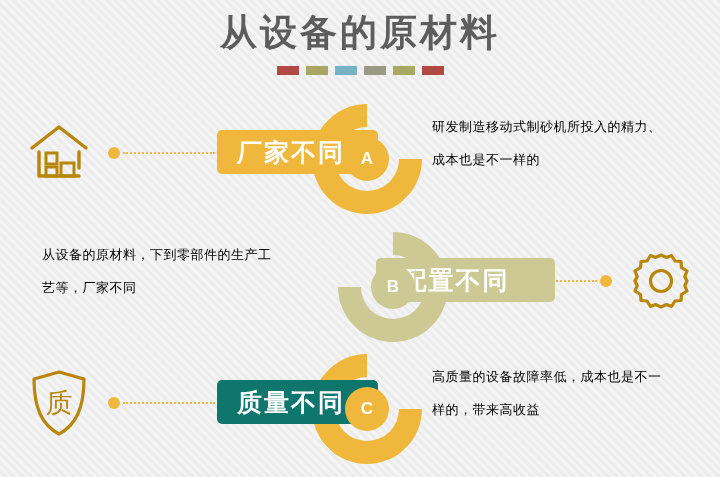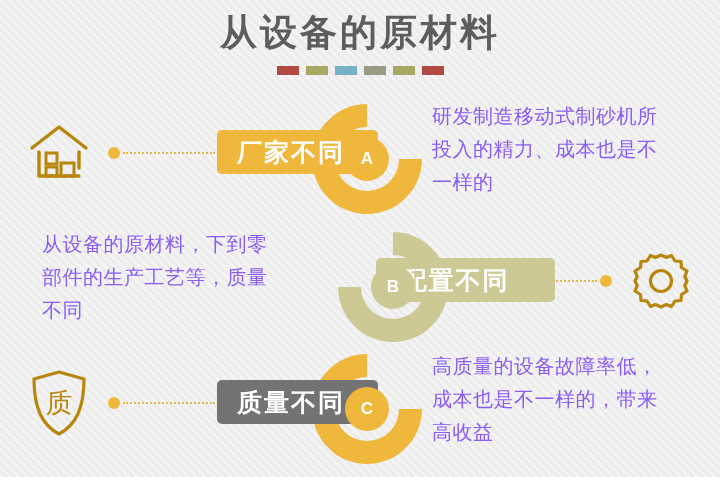--- a/index.html
+++ b/index.html
@@ -177,24 +177,24 @@
     font-size: 17px;
     font-weight: bold;
     font-family: "Liberation Sans", "DejaVu Sans", sans-serif;
   }
   .badge-right { right: 71px; }
   .badge-left  { left: 71px; }
 
   
   .desc {
     position: absolute;
-    top: 0;
+    top: 10px;
     width: 240px;
-    color: #8b5cf6;
-    font-size: 20px;
+    color: #000000;
+    font-size: 13px;
     line-height: 33px;
     letter-spacing: 0.5px;
     font-family: "Liberation Sans", "DejaVu Sans", sans-serif;
   }
   .desc-right { left: 432px; }
   .desc-left  { left: 42px; text-align: left; }
 
   svg { display: block; }
 </style>
 </head>
@@ -267,40 +267,40 @@
     <div class="group group-b">
       <div class="ring ring-open-left" style="border-color:#cdc995"></div>
       <div class="bar bar-right" style="background:#cdc995">
         <span class="bar-text">配置不同</span>
       </div>
       <div class="badge badge-left" style="background:#cdc995">
         <span>B</span>
       </div>
     </div>
 
-    <div class="desc desc-left">从设备的原材料，下到零部件的生产工艺等，质量不同</div>
+    <div class="desc desc-left">从设备的原材料，下到零部件的生产工艺等，厂家不同</div>
   </div>
 
   <div class="row row-c">
 
     <div class="side-icon side-icon-left">
       <svg width="62" height="70" viewBox="0 0 62 70">
         <path d="M31 4 L56 11 C56 40 48 57 31 66 C14 57 6 40 6 11 Z" fill="none" stroke="#b8860b" stroke-width="3.2" stroke-linejoin="round"></path>
         <text x="31" y="44" text-anchor="middle" font-family="Liberation Sans, DejaVu Sans, sans-serif" font-size="27" fill="#b8860b">质</text>
       </svg>
     </div>
 
     <div class="connector connector-left">
       <div class="conn-dot" style="background:#efb83c"></div>
       <div class="conn-line"></div>
     </div>
 
     <div class="group group-c">
       <div class="ring ring-open-right" style="border-color:#efb83c"></div>
-      <div class="bar bar-left" style="background:#737373">
+      <div class="bar bar-left" style="background:#0f766e">
         <span class="bar-text">质量不同</span>
       </div>
       <div class="badge badge-right" style="background:#efb83c">
         <span>C</span>
       </div>
     </div>
 
     <div class="desc desc-right">高质量的设备故障率低，成本也是不一样的，带来高收益</div>
   </div>
 

